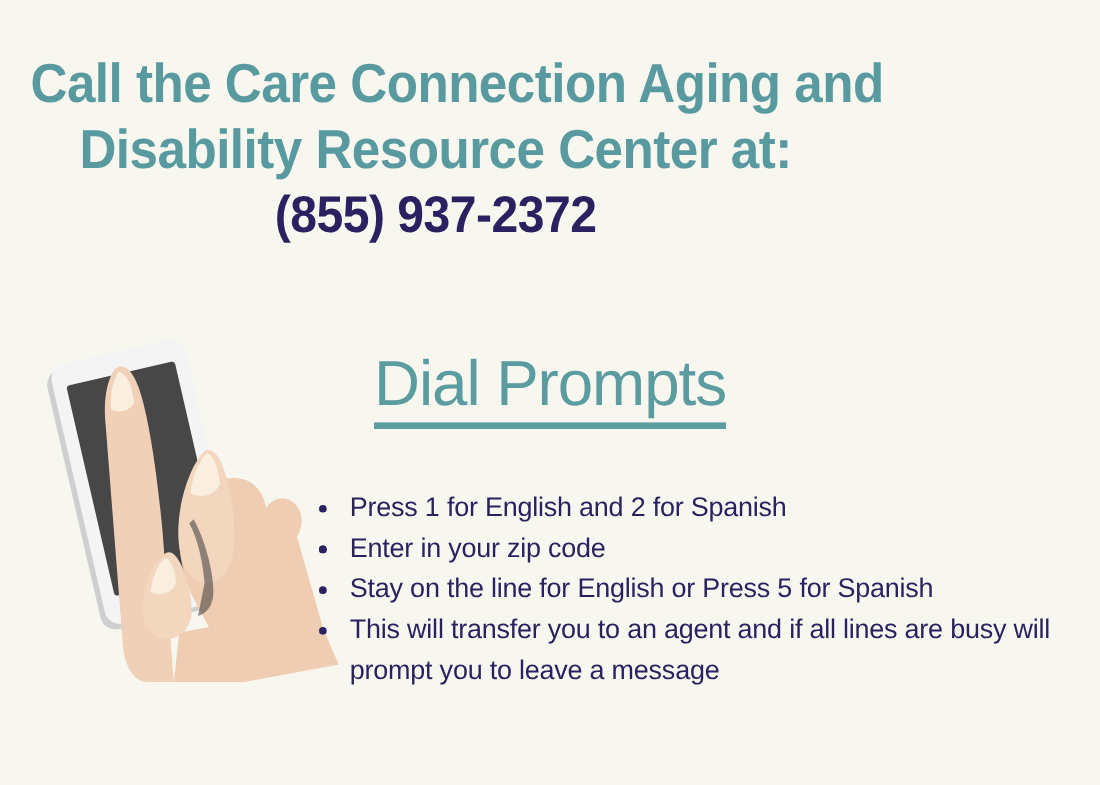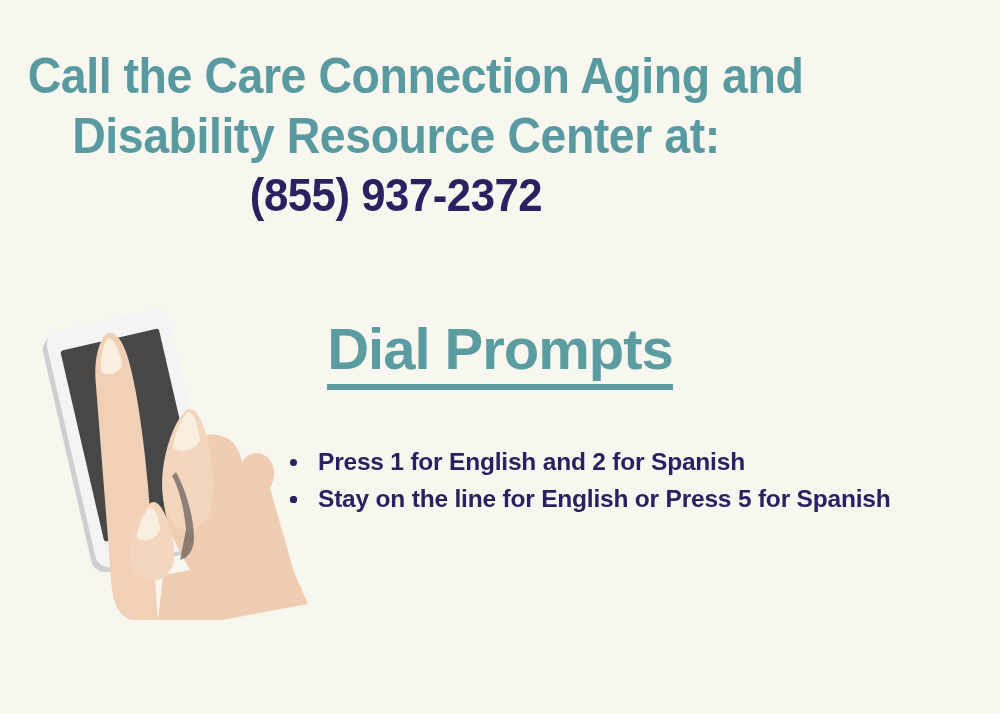--- a/index.html
+++ b/index.html
@@ -66,21 +66,21 @@
     position: absolute;
     left: 280px;
     top: 316px;
     width: 440px;
     text-align: center;
   }
   .section-title {
     display: inline-block;
     color: #5b9ca1;
     font-family: "Liberation Sans", sans-serif;
-    font-weight: bold;
+    font-weight: normal;
     font-size: 58px;
     line-height: 66px;
     letter-spacing: -1px;
     border-bottom: 6px solid #5b9ca1;
     padding-bottom: 2px;
     white-space: nowrap;
   }
 
   
   .prompt-list {
@@ -89,21 +89,21 @@
     top: 443px;
     width: 700px;
     margin: 0;
     padding: 0;
     list-style: none;
   }
   .prompt-item {
     position: relative;
     color: #2b2160;
     font-family: "Liberation Sans", sans-serif;
-    font-weight: bold;
+    font-weight: normal;
     font-size: 24.5px;
     line-height: 37px;
     letter-spacing: -0.2px;
     padding-left: 33px;
     margin-bottom: 0px;
   }
   .prompt-item .dot {
     position: absolute;
     left: 5px;
     top: 16px;
@@ -180,17 +180,25 @@
   <ul class="prompt-list">
     <li class="prompt-item">
       <span class="dot"></span>
       <span>Press 1 for English and 2 for Spanish</span>
     </li>
     <li class="prompt-item">
       <span class="dot"></span>
     </li>
     <li class="prompt-item">
       <span class="dot"></span>
+      <span>Enter in your zip code</span>
+    </li>
+    <li class="prompt-item">
+      <span class="dot"></span>
       <span>Stay on the line for English or Press 5 for Spanish</span>
     </li>
+    <li class="prompt-item">
+      <span class="dot"></span>
+      <span>This will transfer you to an agent and if all lines are busy will prompt you to leave a message</span>
+    </li>
   </ul>
 
 </div>
 
 </body></html>

